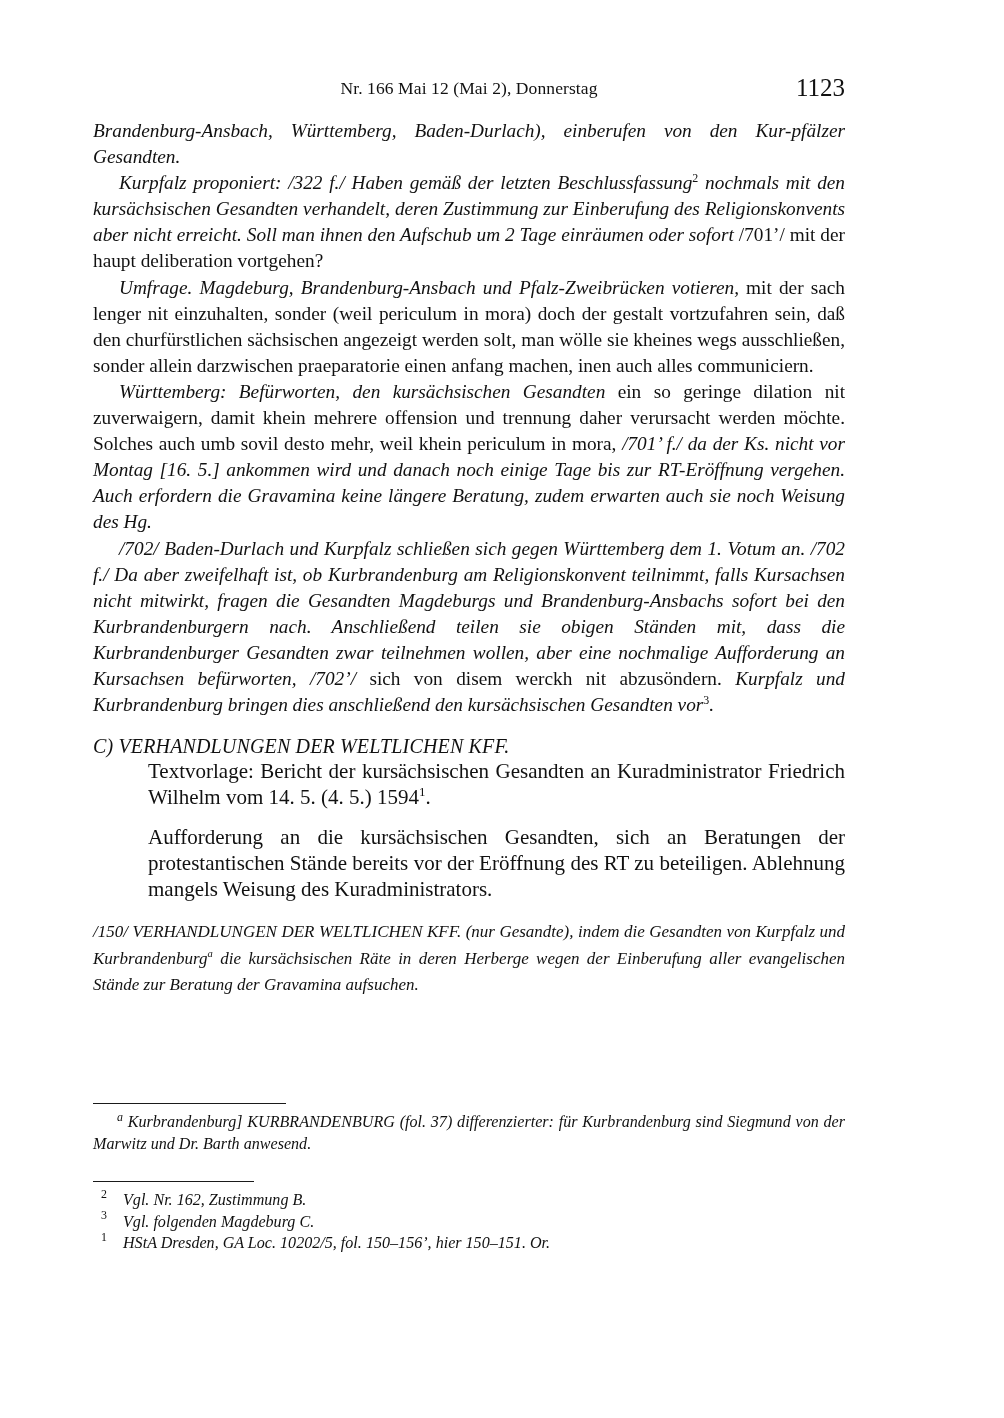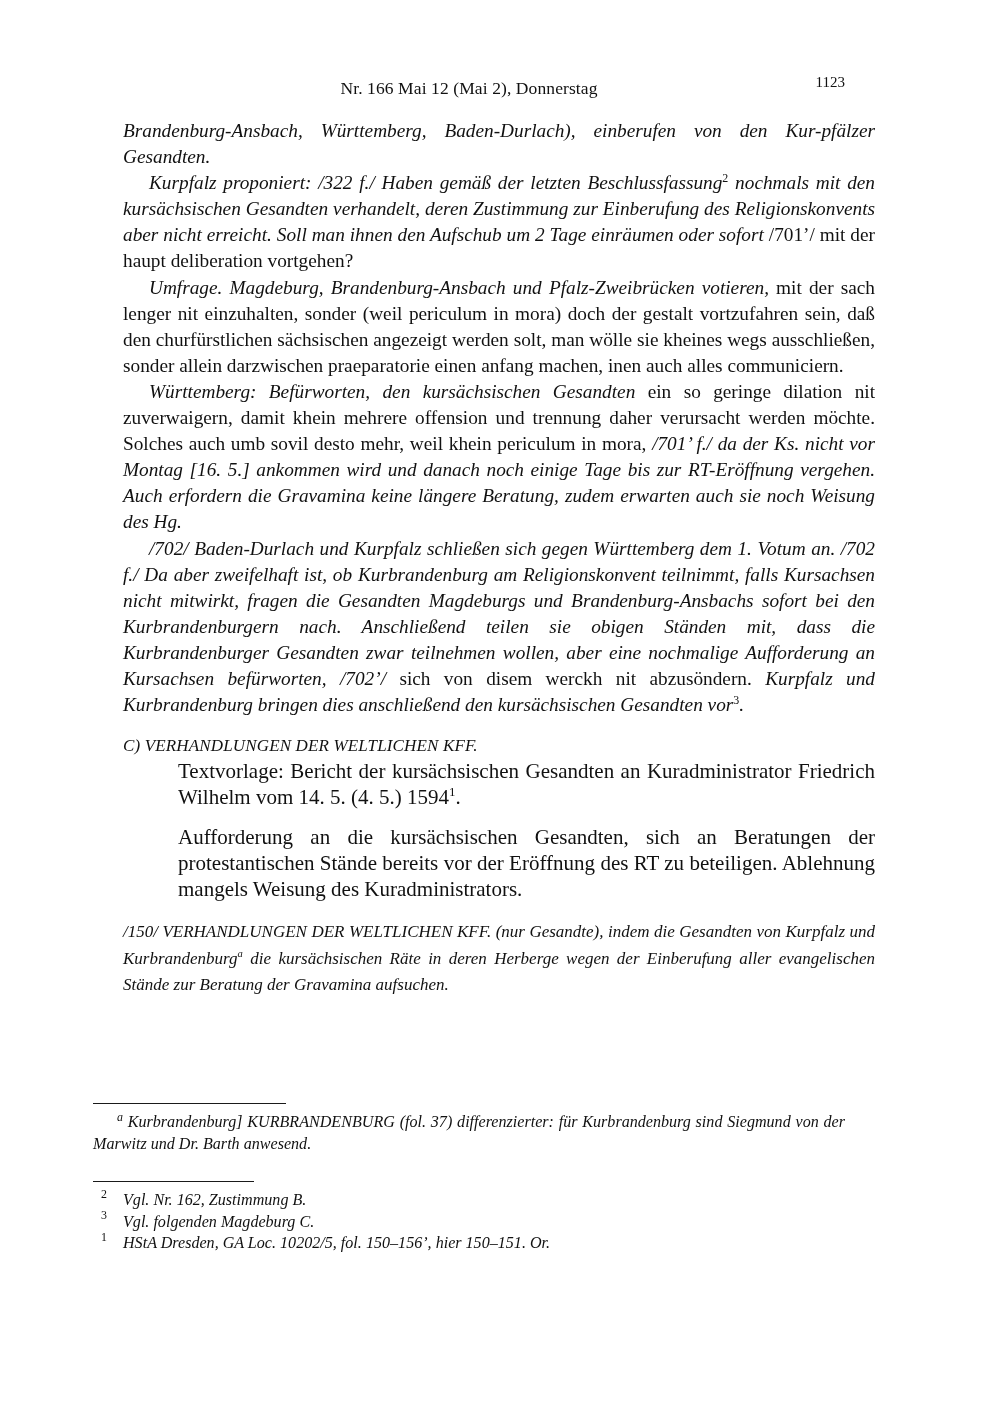--- a/index.html
+++ b/index.html
@@ -36,30 +36,29 @@
     position: absolute;
     left: 0;
     width: 752px;
     text-align: center;
     letter-spacing: 0.1px;
   }
   .runhead .rh-page {
     position: absolute;
     right: 0;
     top: -4px;
-    font-size: 15px;
+    font-size: 25px;
   }
 
   
   .col {
     position: absolute;
     left: 93px;
     top: 118px;
     width: 752px;
-    margin-left: 30px;
   }
 
   p.body {
     margin: 0;
     font-size: 19.3px;
     line-height: 26.1px;
     text-align: justify;
     text-justify: inter-word;
     hyphens: manual;
   }
@@ -70,21 +69,21 @@
 
   sup {
     font-size: 0.62em;
     vertical-align: super;
     line-height: 0;
   }
 
   
   .heading {
     margin: 0;
-    font-size: 17px;
+    font-size: 20px;
     line-height: 26.1px;
     font-style: italic;
     letter-spacing: 0.15px;
     text-align: left;
   }
   .h-space-before { margin-top: 15px; }
   .h-space-after  { margin-top: 13px; }
 
   
   .block {

